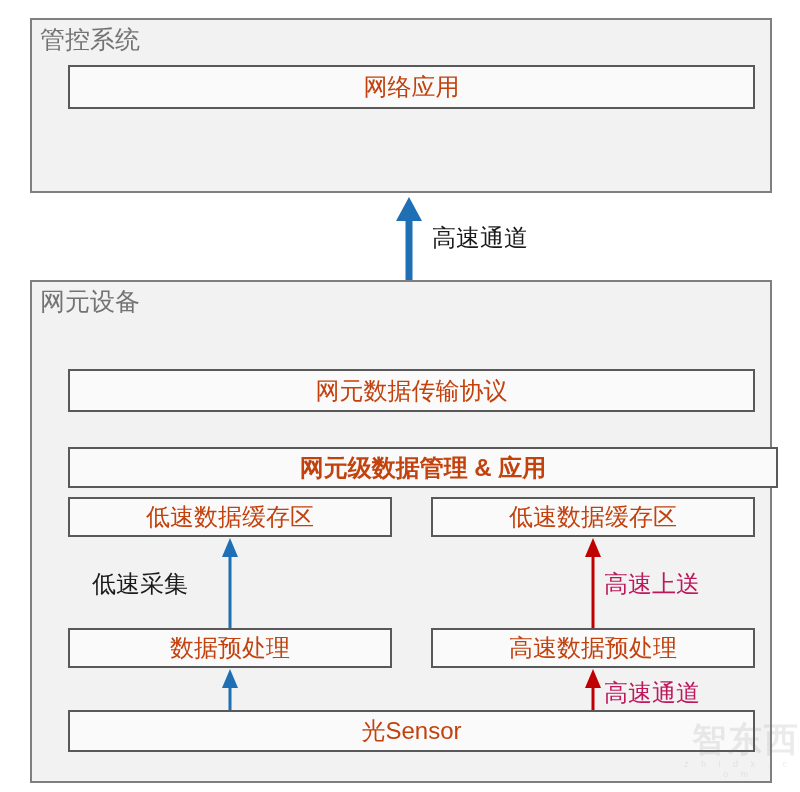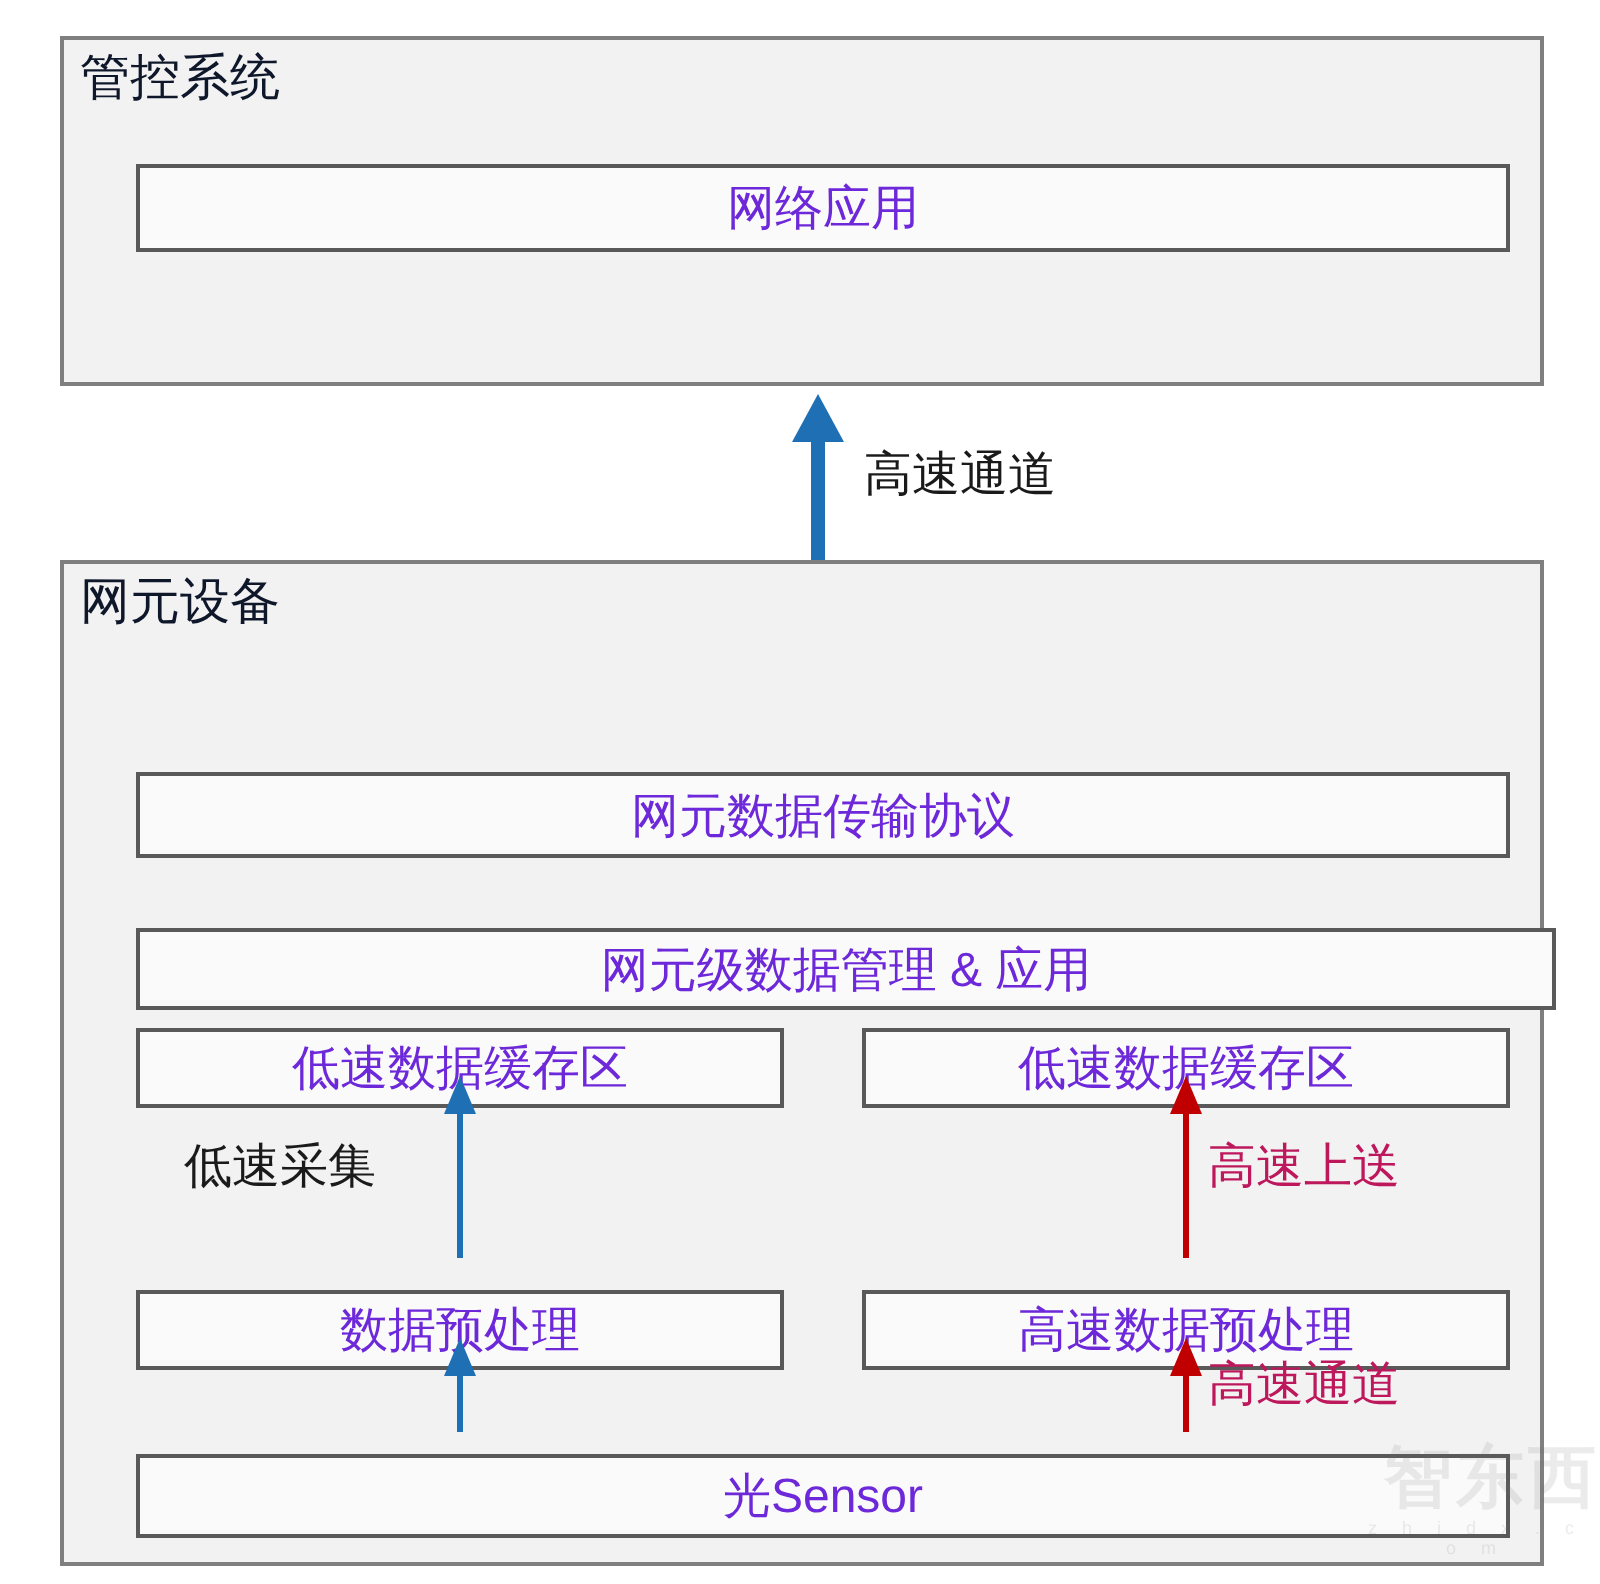--- a/index.html
+++ b/index.html
@@ -21,38 +21,37 @@
   
   .panel {
     position: absolute;
     background: #F2F2F2;
     border: 2px solid #7F7F7F;
     box-sizing: border-box;
   }
   .panel-title {
     position: absolute;
     font-size: 25px;
-    color: #0f172a;
+    color: #737373;
     line-height: 1;
     white-space: nowrap;
   }
 
   
   .box {
     position: absolute;
     background: #F2F2F2;
     border: 2px solid #595959;
     box-sizing: border-box;
     display: flex;
     align-items: center;
     justify-content: center;
-    color: #6d28d9;
+    color: #c2410c;
     font-size: 24px;
     white-space: nowrap;
-    margin-top: 17px;
   }
   .box.white {
     background: #FAFAFA;
   }
 
   
   .arrow {
     position: absolute;
   }
   .arrow svg { display: block; }
@@ -109,21 +108,21 @@
     </svg>
   </div>
   <div class="caption blue-label" style="left:432px; top:226px;">高速通道</div>
 
   <div class="panel" style="left:30px; top:280px; width:742px; height:503px;"></div>
 
   <div class="panel-title" style="left:40px; top:289px;">网元设备</div>
 
   <div class="box white" style="left:68px; top:369px; width:687px; height:43px;">网元数据传输协议</div>
 
-  <div class="box white" style="left:68px; top:447px; width:710px; height:41px;">网元级数据管理 &amp; 应用</div>
+  <div class="box white" style="left:68px; top:447px; width:710px; height:41px;font-weight:bold;">网元级数据管理 &amp; 应用</div>
 
   <div class="box white" style="left:68px; top:497px; width:324px; height:40px;">低速数据缓存区</div>
 
   <div class="box white" style="left:431px; top:497px; width:324px; height:40px;">低速数据缓存区</div>
 
   <div class="arrow" style="left:219px; top:537px;">
     <svg width="22" height="92" viewBox="0 0 22 92">
       <line x1="11" y1="92" x2="11" y2="16" stroke="#1F6FB5" stroke-width="3"></line>
       <polygon points="11,1 3,20 19,20" fill="#1F6FB5"></polygon>
     </svg>

